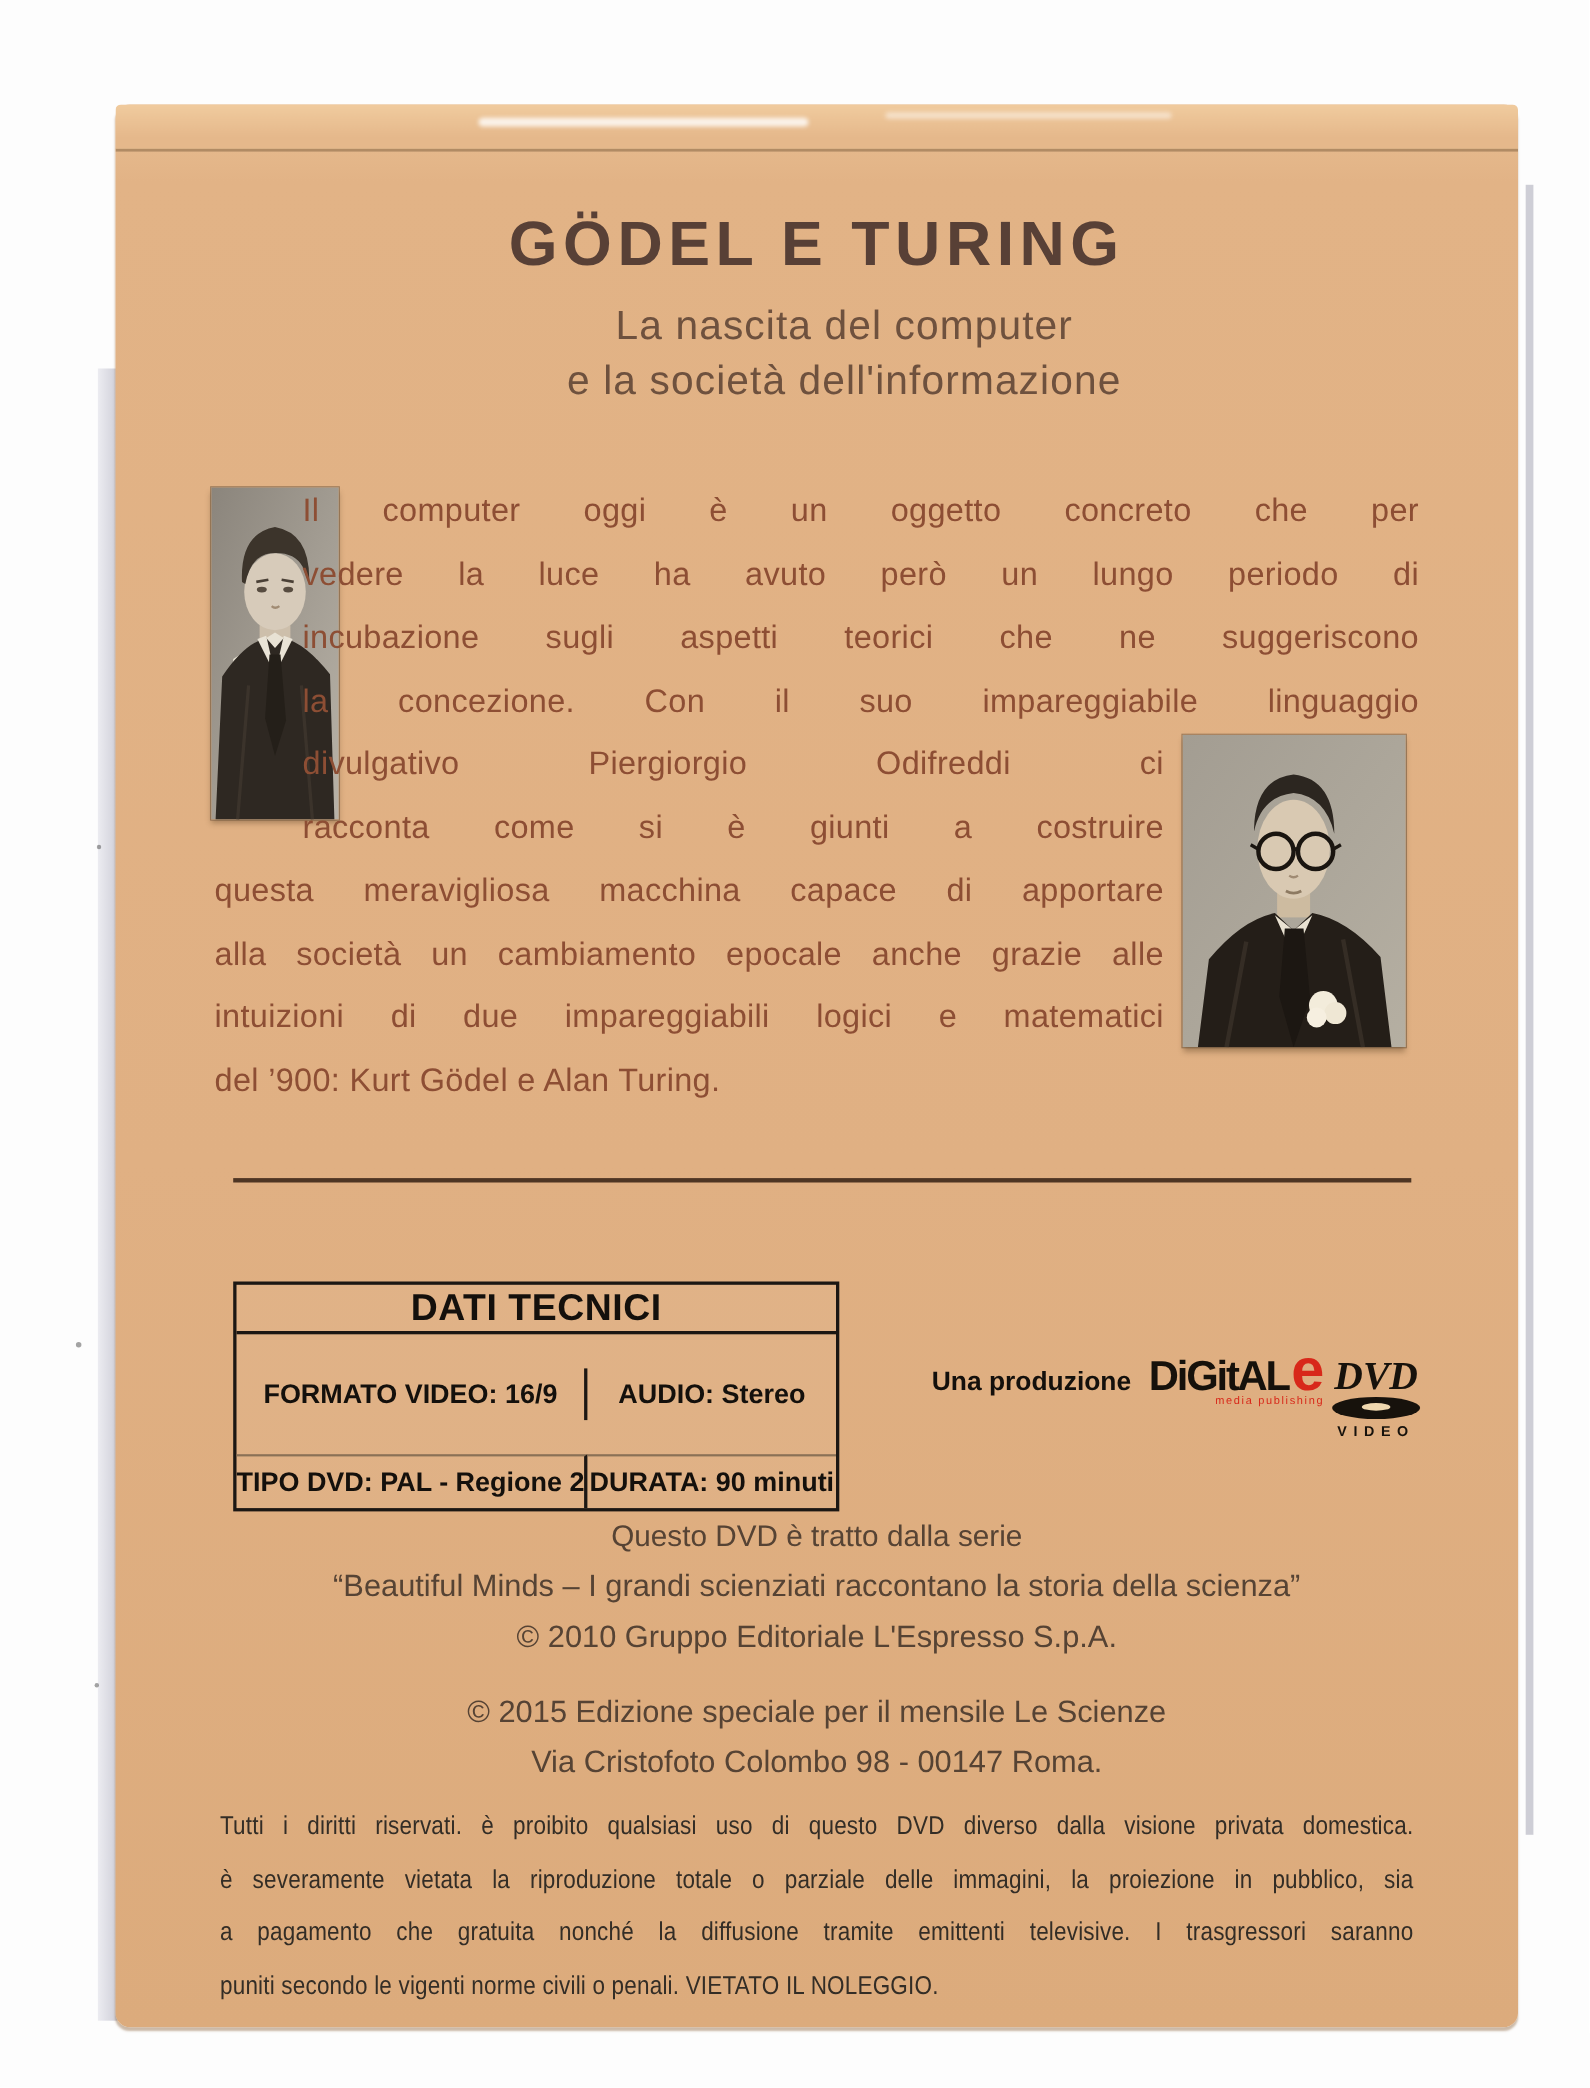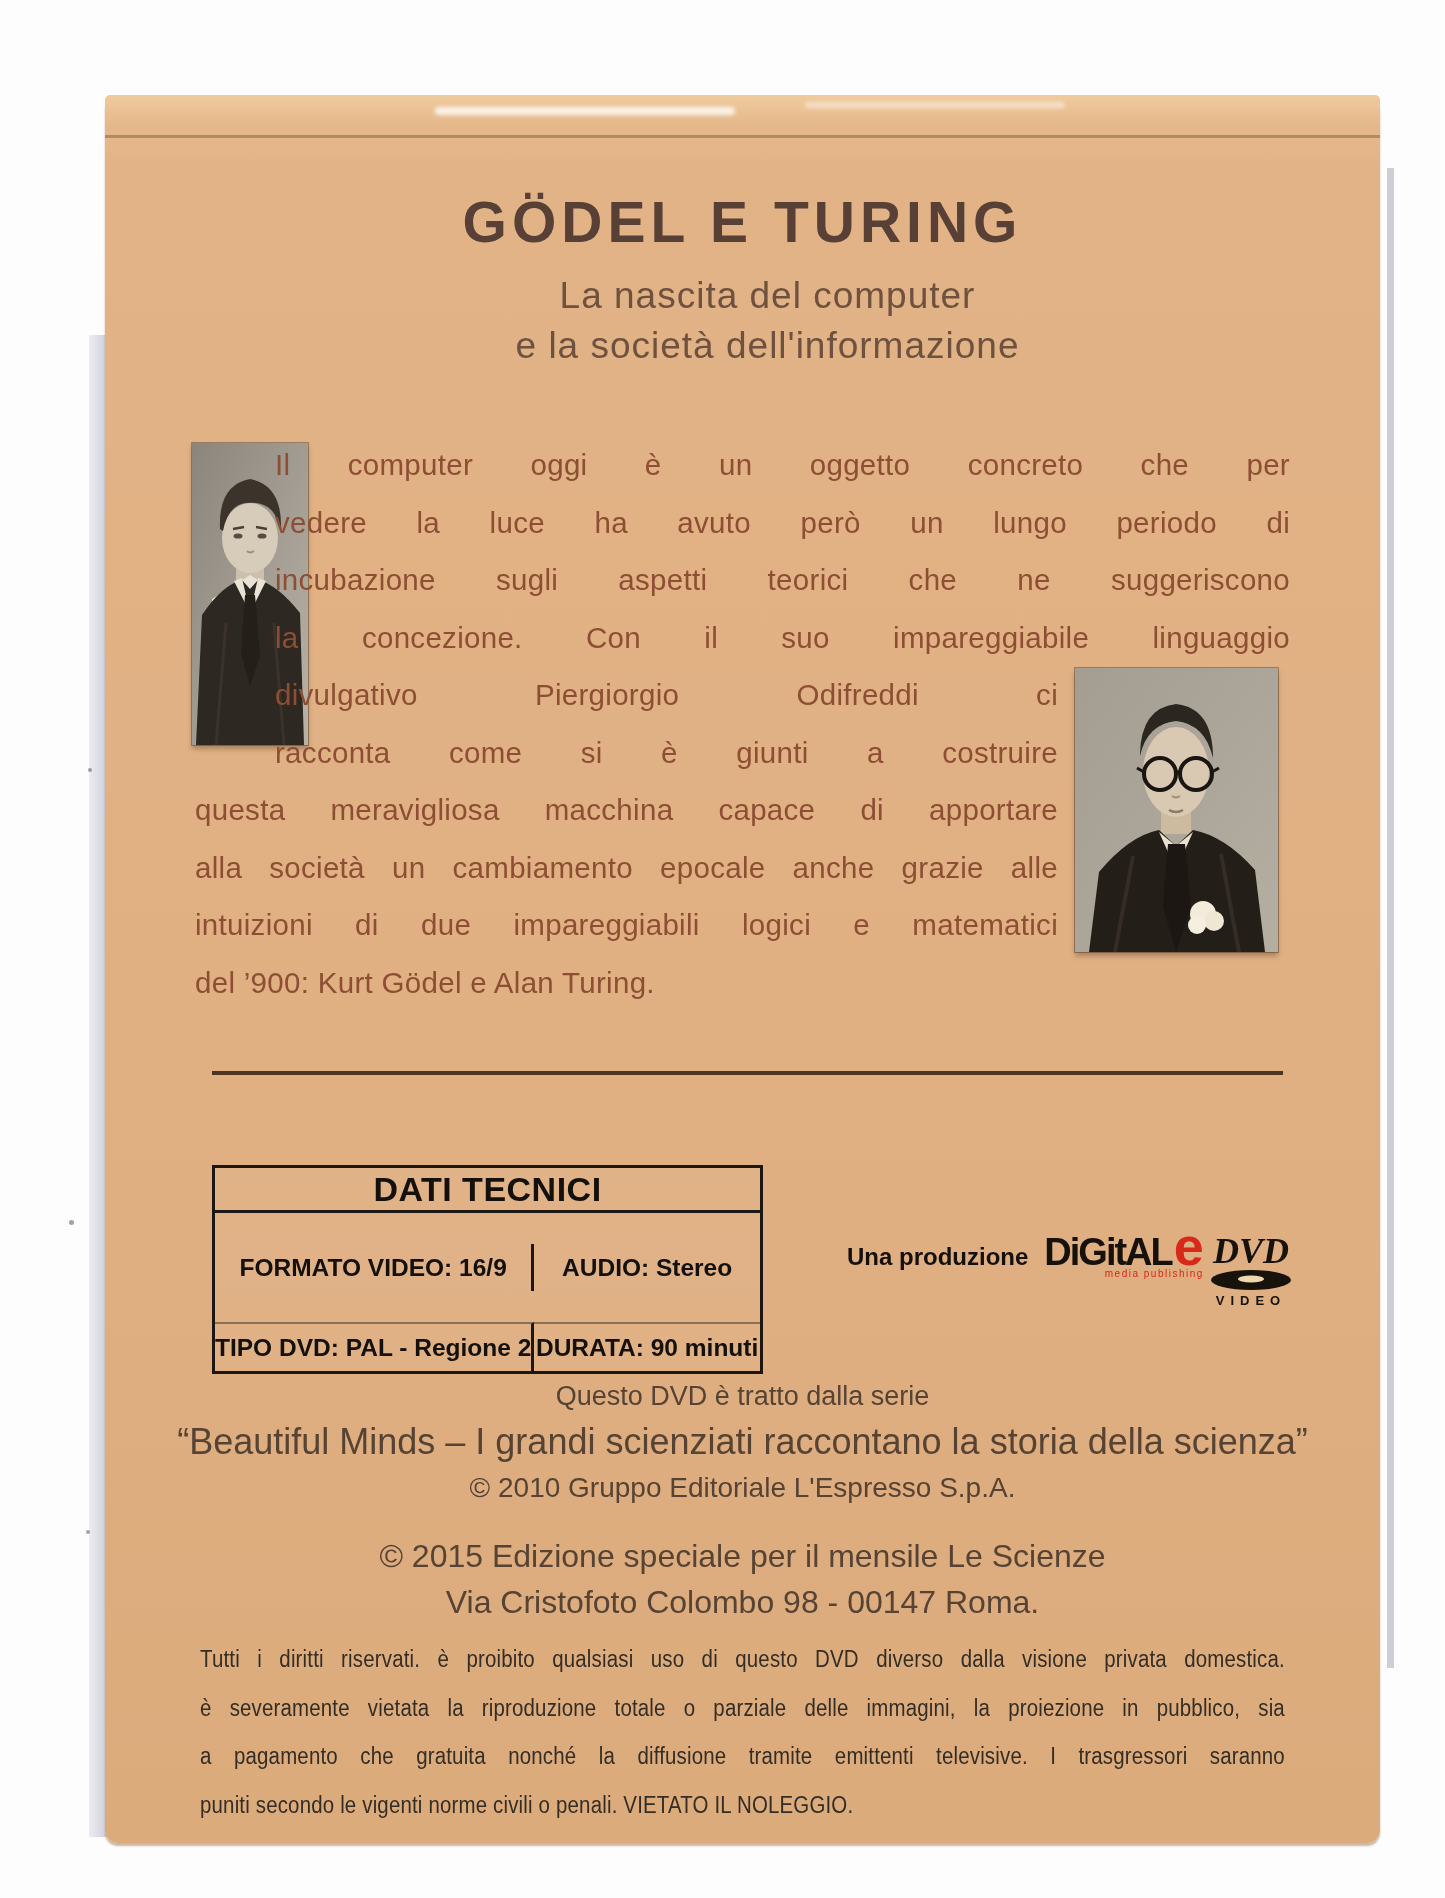--- a/index.html
+++ b/index.html
@@ -66,24 +66,24 @@
   .brand{font-size:38px;font-weight:bold;letter-spacing:-2px;color:#16110b;}
   .brand-e{font-size:54px;font-weight:bold;color:#d8281a;margin-left:2px;line-height:38px;}
   .tagline{font-size:10px;color:#d8281a;letter-spacing:1.5px;text-align:right;margin-top:-6px;}
 
   .dvd-logo{position:absolute;left:1100px;top:1138px;width:92px;height:78px;}
   .dvd-logo svg{display:block;}
 
   
   .series{position:absolute;left:0;width:100%;top:1278px;text-align:center;color:#564334;}
   .series .s1{font-size:27px;line-height:46px;}
-  .series .s2{font-size:36px;line-height:46px;}
+  .series .s2{font-size:28px;line-height:46px;}
   .series .s3{font-size:28px;line-height:46px;}
   .edition{position:absolute;left:0;width:100%;top:1438px;text-align:center;color:#564334;
-    font-size:32px;line-height:46px;}
+    font-size:28px;line-height:46px;}
 
   
   .legal{position:absolute;left:95px;top:1540px;width:1247px;color:#332d26;
     transform:scaleX(.87);transform-origin:0 0;}
   .ll{height:48.5px;line-height:48.5px;font-size:23.5px;letter-spacing:.2px;
     text-align:justify;text-align-last:justify;}
   .ll.last{text-align-last:left;}
 </style>
 </head>
 <body>

